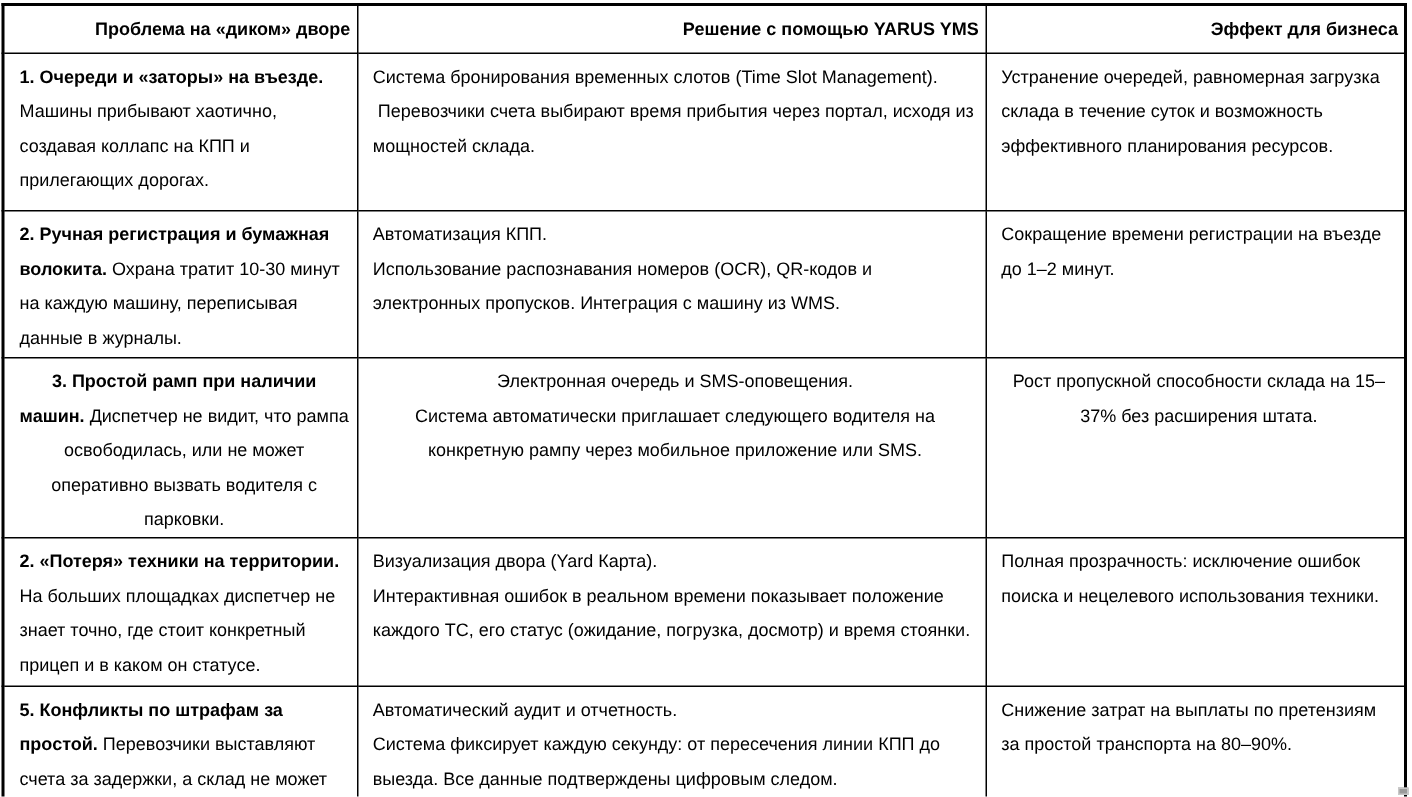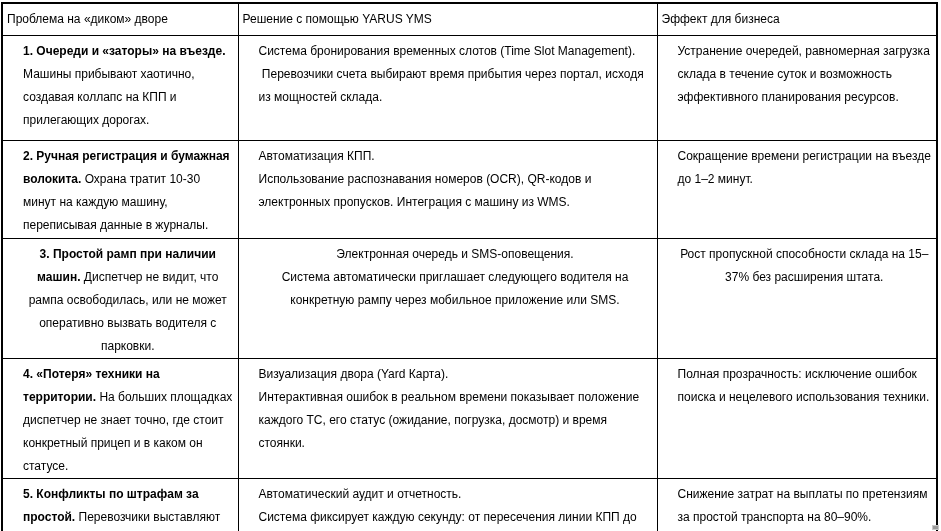--- a/index.html
+++ b/index.html
@@ -14,27 +14,27 @@
   table.cmp {
     border-collapse: collapse;
     table-layout: fixed;
     width: 935px;
     margin: 2px 0 0 1px;
     border: 2px solid #000000;
   }
   table.cmp th, table.cmp td {
     border: 1px solid #000000;
     vertical-align: top;
-    padding: 4px 5px 0 20px;
+    padding: 4px 5px 0 10px;
     overflow: hidden;
     font-size: 12px;
   }
   table.cmp th {
-    font-weight: normal;
-    text-align: left;
+    font-weight: bold;
+    text-align: right;
     vertical-align: middle;
     padding: 2px 4px;
     height: 27px;
     line-height: 15px;
   }
   col.c1 { width: 236px; }
   col.c2 { width: 419px; }
   col.c3 { width: 280px; }
   tr.r1 td { height: 100px; }
   tr.r2 td { height: 93px; }
@@ -99,21 +99,21 @@
           </td>
         <td class="cell">
             <p><b class="sol-head">Электронная очередь и SMS-оповещения.</b><span>Система автоматически приглашает следующего водителя на конкретную рампу через мобильное приложение или SMS.</span></p>
           </td>
         <td class="cell">
             <p><span>Рост пропускной способности склада на 15–37% без расширения штата.</span></p>
           </td>
       </tr>
       <tr class="r4">
         <td class="cell">
-            <p><b>4. «Потеря» техники на территории. </b><span>На больших площадках диспетчер не знает точно, где стоит конкретный прицеп и в каком он статусе.</span></p>
+            <p><b>2. «Потеря» техники на территории. </b><span>На больших площадках диспетчер не знает точно, где стоит конкретный прицеп и в каком он статусе.</span></p>
           </td>
         <td class="cell">
             <p><b class="sol-head">Визуализация двора (Yard Карта).</b><span>Интерактивная ошибок в реальном времени показывает положение каждого ТС, его статус (ожидание, погрузка, досмотр) и время стоянки.</span></p>
           </td>
         <td class="cell">
             <p><span>Полная прозрачность: исключение ошибок поиска и нецелевого использования техники.</span></p>
           </td>
       </tr>
       <tr class="r5">
         <td class="cell">

